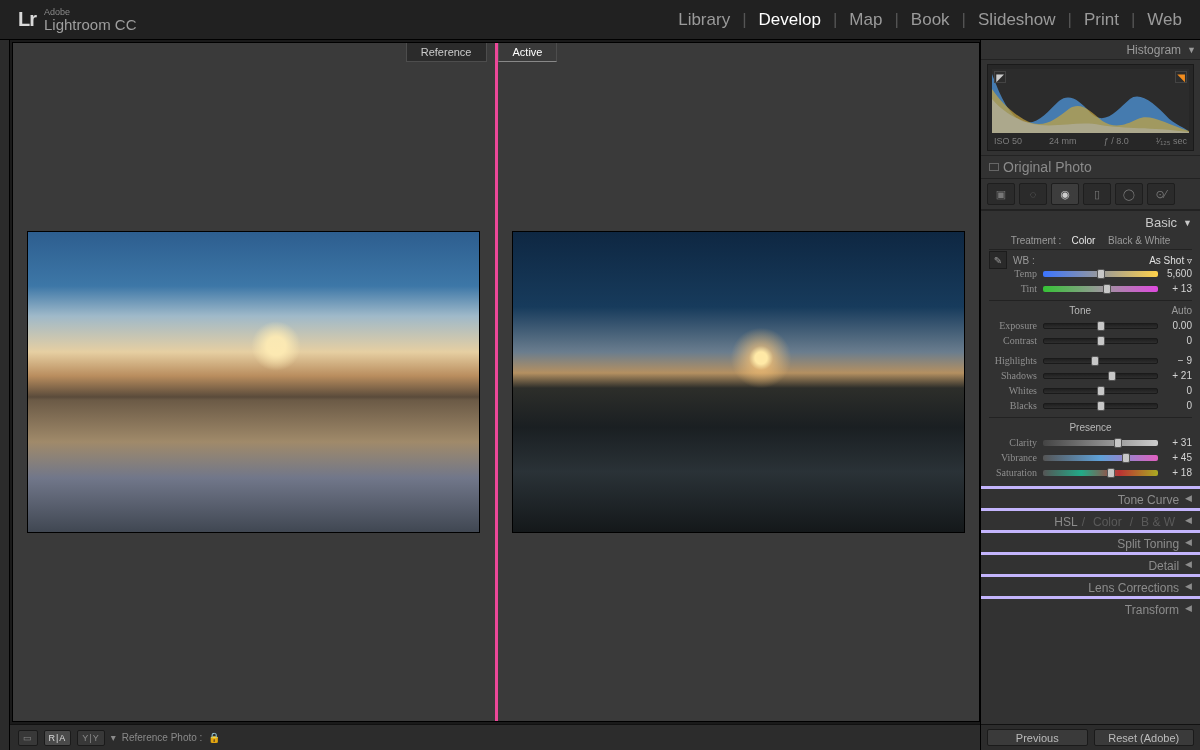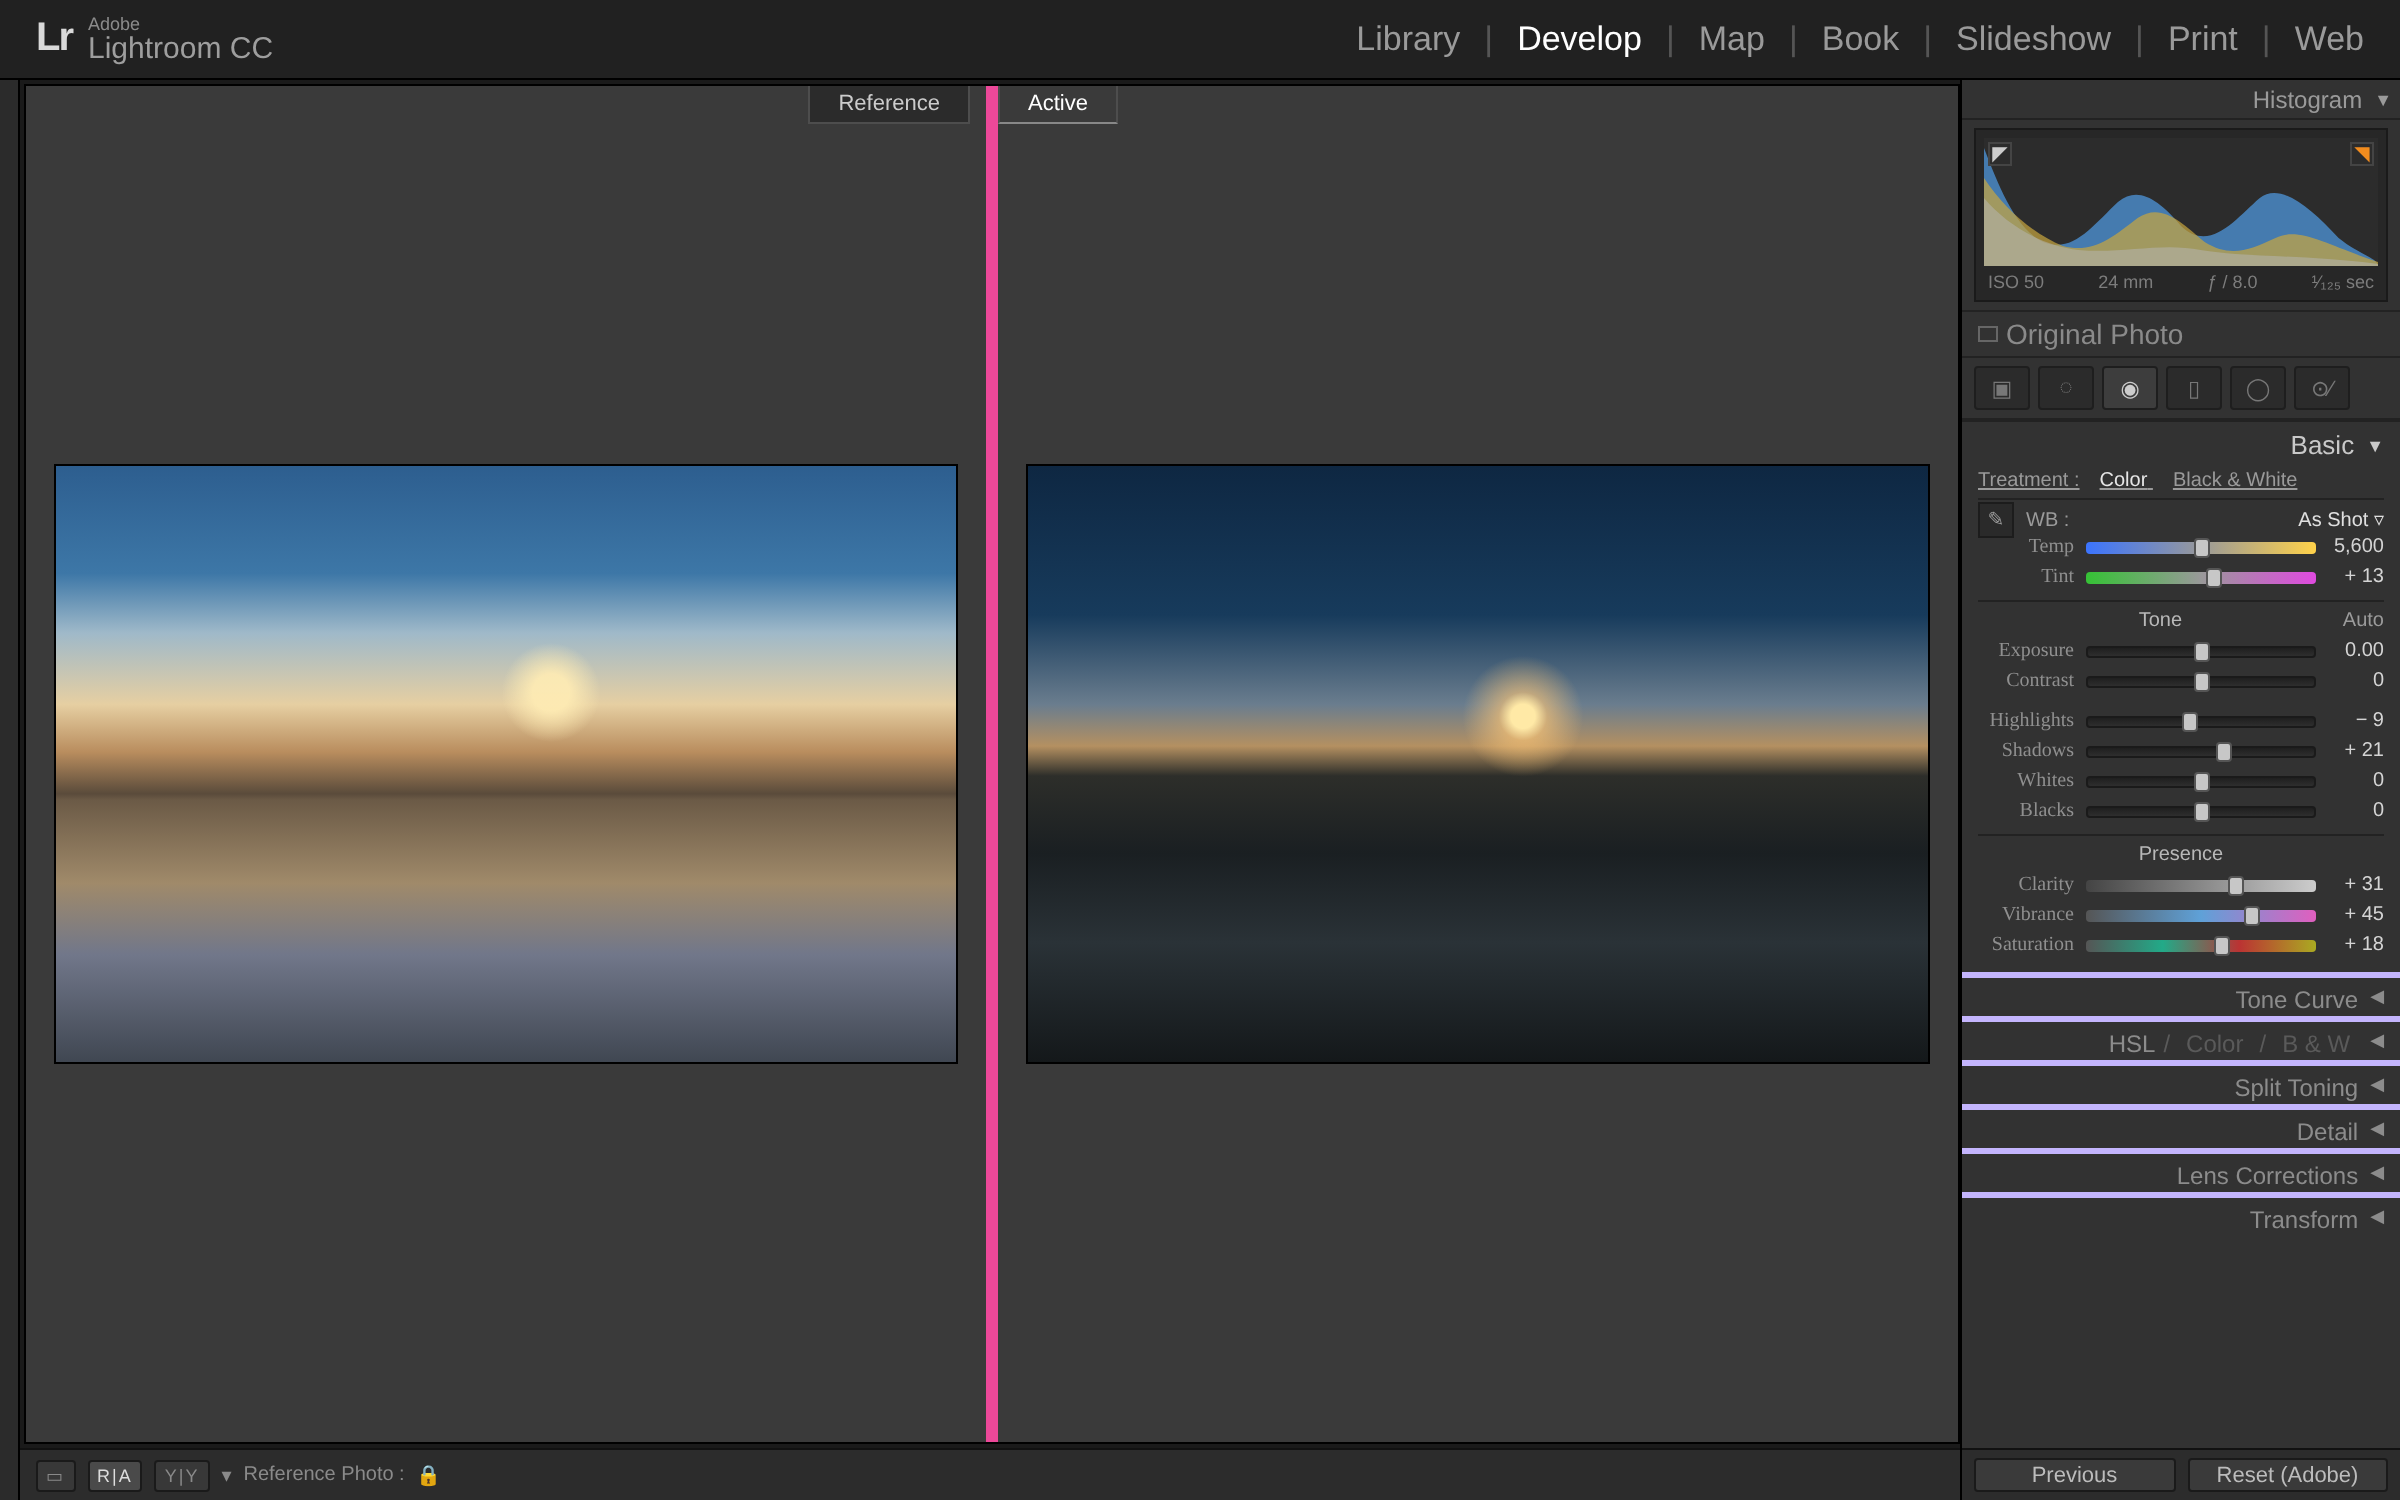--- a/index.html
+++ b/index.html
@@ -12,21 +12,21 @@
   .brand .adobe { font-size:9px; }
   .brand .name  { font-size:15px; font-weight:300; color:#9e9e9e; }
   .modules { margin-left:auto; display:flex; align-items:center; gap:12px; font-size:17px; color:#9a9a9a; }
   .modules span { cursor:pointer; }
   .modules .sep { color:#555; font-weight:300; }
   .modules .active { color:#fff; }
   
   .workspace { flex:1; display:flex; min-height:0; }
   .viewer { flex:1; display:flex; background:#3a3a3a; border:1px solid #000; position:relative; margin:2px 0 2px 2px; }
   .pane { flex:1; position:relative; display:flex; align-items:center; justify-content:center; }
-  .pane + .pane { border-left:6px solid #ec4899;text-align:center; }
+  .pane + .pane { border-left:3px solid #ec4899;text-align:center; }
   .pane-label { position:absolute; top:0; padding:3px 14px; font-size:11px; background:#2b2b2b; border:1px solid #4d4d4d; border-top:none; }
   .pane-label.ref { right:8px; color:#ccc; }
   .pane-label.act { left:0; color:#fff; background:#3a3a3a; border-bottom:1px solid #888;}
   .img { width:94%; aspect-ratio:3/2; border:1px solid #000; }
   
   .img.reference {
     background:
       radial-gradient(circle at 55% 38%, rgba(255,236,180,.9) 0 3%, transparent 8%),
       linear-gradient(to bottom,
         #2d5e8f 0%, #3d77a7 18%, #9fb9c9 28%, #e6cfa2 40%, #b98d5e 48%,
@@ -57,21 +57,21 @@
   .orig-row .box { width:10px; height:8px; border:1px solid #666; }
   
   .toolstrip { display:flex; gap:4px; padding:4px 6px; border-top:1px solid #222; border-bottom:1px solid #222; }
   .toolstrip .tool { width:28px; height:22px; border:1px solid #1e1e1e; background:#2b2b2b; border-radius:2px; display:flex; align-items:center; justify-content:center; color:#777; cursor:pointer; }
   .toolstrip .tool.sel { background:#3d3d3d; color:#ccc; }
   
   .section-title { display:flex; justify-content:flex-end; align-items:center; padding:4px 8px; color:#c9c9c9; font-size:13px; border-top:1px solid #222; }
   .section-title .tri{ margin-left:6px; font-size:9px;}
   .basic { padding:0 8px 6px; font-size:10px; color:#9a9a9a; }
   .row { display:flex; align-items:center; height:16px; }
-  .row.treat { justify-content:flex-start; padding:2px 0 4px; border-bottom:1px solid #222;text-decoration:underline; }
+  .row.treat { justify-content:center; padding:2px 0 4px; border-bottom:1px solid #222; }
   .row.treat .opts span { margin-left:10px; cursor:pointer; }
   .row.treat .opts .on { color:#e6e6e6; }
   .row.wb { padding:6px 0 2px; gap:6px;}
   .eyedrop { width:18px; height:18px; border:1px solid #1c1c1c; background:#2a2a2a; display:flex; align-items:center; justify-content:center; }
   .wb-sel { margin-left:auto; color:#e0e0e0; }
   .slider-row { display:flex; align-items:center; gap:4px; height:15px; }
   .slider-row .lab { width:48px; text-align:right; color:#8f8f8f;font-family:Liberation Serif, serif; }
   .slider-row .track { flex:1; height:6px; border-radius:2px; position:relative; margin:0 2px; }
   .slider-row .track.plain { background:linear-gradient(#1f1f1f,#2e2e2e); border:1px solid #1a1a1a; }
   .slider-row .thumb { position:absolute; top:50%; width:8px; height:10px; background:#c7c7c7; border:1px solid #555; transform:translate(-50%,-50%); border-radius:2px; }

